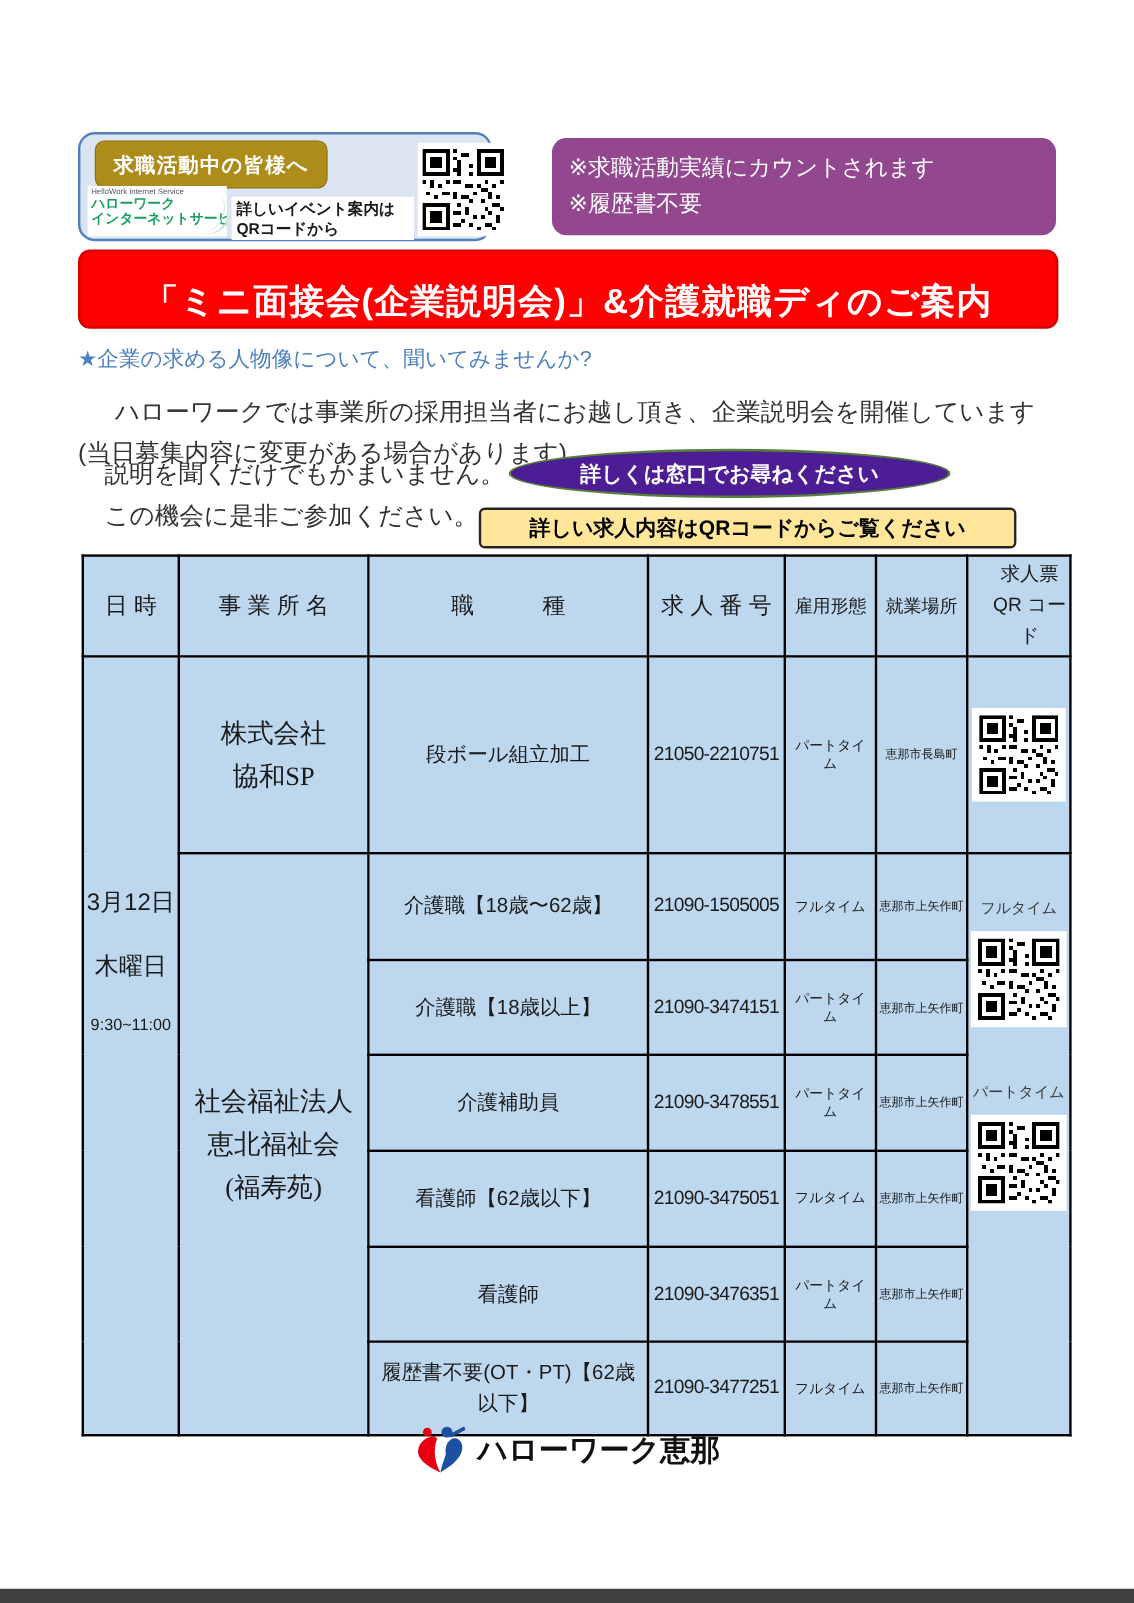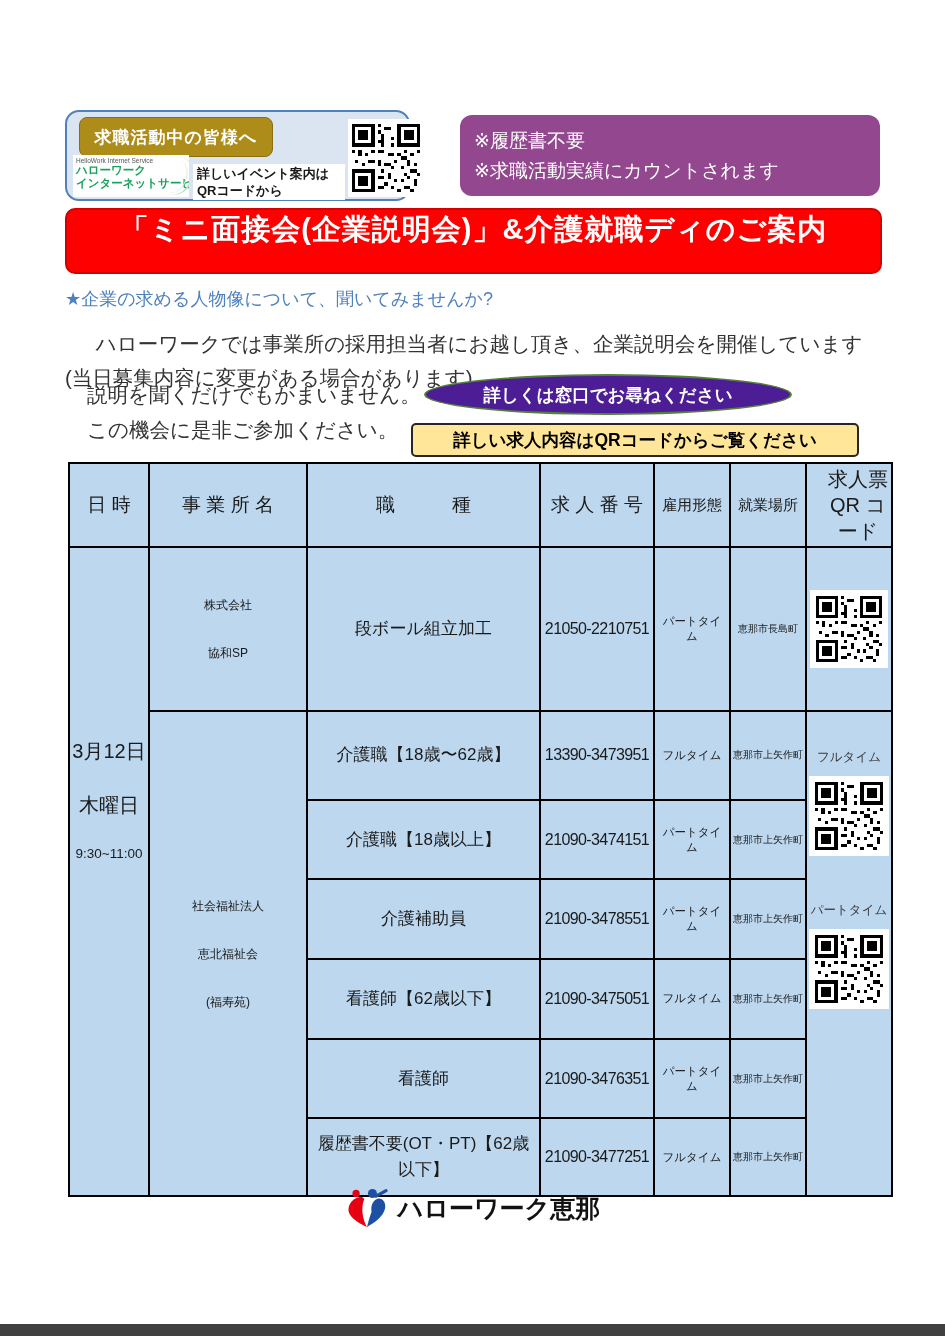--- a/index.html
+++ b/index.html
@@ -31,52 +31,52 @@
   .hdr-qr{position:absolute;left:281px;top:7px;width:72px;height:74px;padding:2px;}
 
   
   .purple-box{left:460px;top:115px;width:420px;height:81px;background:#92478e;
     border-radius:12px;box-sizing:border-box;padding:11px 14px;
     color:#fff;font-size:19px;line-height:30px;}
 
   
   .red-banner{left:65px;top:208px;width:817px;height:66px;background:#ff0000;
     border:2px solid #d40000;border-radius:10px;box-sizing:border-box;
-    display:flex;align-items:flex-start;justify-content:center;
+    display:flex;align-items:flex-end;justify-content:center;
     color:#fff;font-weight:bold;font-size:29px;letter-spacing:1px;}
 
   
   .star-line{left:65px;top:287px;color:#4f81bd;font-size:18px;}
   .para{left:65px;top:311px;width:820px;font-size:20.5px;line-height:34px;color:#333;text-indent:1.5em;margin-top:16px;}
   .p2{left:87px;top:381px;font-size:20.5px;color:#333;}
   .p3{left:87px;top:416px;font-size:20.5px;color:#333;}
   .green-ellipse{left:424px;top:374px;width:368px;height:41px;background:#4c1d95;
     border:2px solid #55813a;border-radius:50%;box-sizing:border-box;
     display:flex;align-items:center;justify-content:center;
     color:#fff;font-weight:bold;font-size:17.5px;}
   .yellow-box{left:399px;top:423px;width:448px;height:34px;background:#ffe699;
     border:2px solid #262626;border-radius:5px;box-sizing:border-box;
     display:flex;align-items:center;justify-content:center;
-    font-weight:bold;font-size:17.5px;color:#000;margin-left:12px;}
+    font-weight:bold;font-size:17.5px;color:#000;}
 
   
   .jobs{left:68px;top:462px;border-collapse:collapse;table-layout:fixed;}
   .jobs td,.jobs th{border:2px solid #000;background:#bdd7ee;text-align:center;
     vertical-align:middle;padding:2px;overflow:hidden;}
   .jobs th{font-weight:normal;font-size:19px;height:71px;}
   .jobs th.small-h{font-size:15px;}
-  .jobs th.qr-h{font-size:20px;line-height:26px;padding-left:20px;}
+  .jobs th.qr-h{font-size:16px;line-height:26px;padding-left:20px;}
   .row-std{height:76px;}
   .row-big{height:164px;}
   .row-last{height:74px;}
   .cell-job{font-size:17px;line-height:26px;}
   .cell-num{font-size:16px;letter-spacing:-0.6px;}
   .cell-type{font-size:11.5px;}
   .cell-place{font-size:10px;}
-  .cell-company{font-size:12px;line-height:48px;white-space:pre-line;}
+  .cell-company{font-size:22px;line-height:36px;white-space:pre-line;font-family:Liberation Serif, serif;}
   .date-stack{display:flex;flex-direction:column;align-items:center;gap:27px;padding-top:188px;
     height:643px;box-sizing:border-box;}
   .date-stack .d1,.date-stack .d2{font-size:20px;}
   .date-stack .d3{font-size:13.5px;}
   .qr-stack{display:flex;flex-direction:column;align-items:center;padding-top:30px;
     height:470px;box-sizing:border-box;}
   .qr-stack .qlabel{font-size:12.5px;color:#3a3a3a;margin-bottom:10px;}
   .qr-stack .spacer{height:46px;}
   .cell-qr1 .qr-tile{margin:0 auto;width:72px;height:72px;padding:3px;}
   .qr-stack .qr-tile{width:74px;height:74px;padding:3px;}
@@ -177,22 +177,22 @@
   </div>
   <div class="event-note">詳しいイベント案内はQRコードから</div>
   <div class="qr-tile hdr-qr">
     <svg width="68" height="68">
         <use href="#qr"></use>
       </svg>
   </div>
 </div>
 
 <div class="abs purple-box">
+  <div>※求職活動実績にカウントされます</div>
   <div>※履歴書不要</div>
-  <div>※求職活動実績にカウントされます</div>
 </div>
 
 <div class="abs red-banner">
   <span>「ミニ面接会(企業説明会)」&amp;介護就職ディのご案内</span>
 </div>
 
 <div class="abs star-line">★企業の求める人物像について、聞いてみませんか?</div>
 <div class="abs para">ハローワークでは事業所の採用担当者にお越し頂き、企業説明会を開催しています(当日募集内容に変更がある場合があります)</div>
 <div class="abs p2">説明を聞くだけでもかまいません。</div>
 <div class="abs p3">この機会に是非ご参加ください。</div>
@@ -243,21 +243,21 @@
               <use href="#qr"></use>
             </svg>
       </div>
     </td>
   </tr>
   <tr class="row-std">
     <td rowspan="6" class="cell-company">社会福祉法人
 恵北福祉会
 (福寿苑)</td>
     <td class="cell-job">介護職【18歳〜62歳】</td>
-    <td class="cell-num">13390-3473951</td>
+    <td class="cell-num">21090-1505005</td>
     <td class="cell-type">フルタイム</td>
     <td class="cell-place">恵那市上矢作町</td>
     <td rowspan="6">
       <div class="qr-stack">
         <div class="qlabel">フルタイム</div>
         <div class="qr-tile">
           <svg width="68" height="68">
                 <use href="#qr"></use>
               </svg>
         </div>

